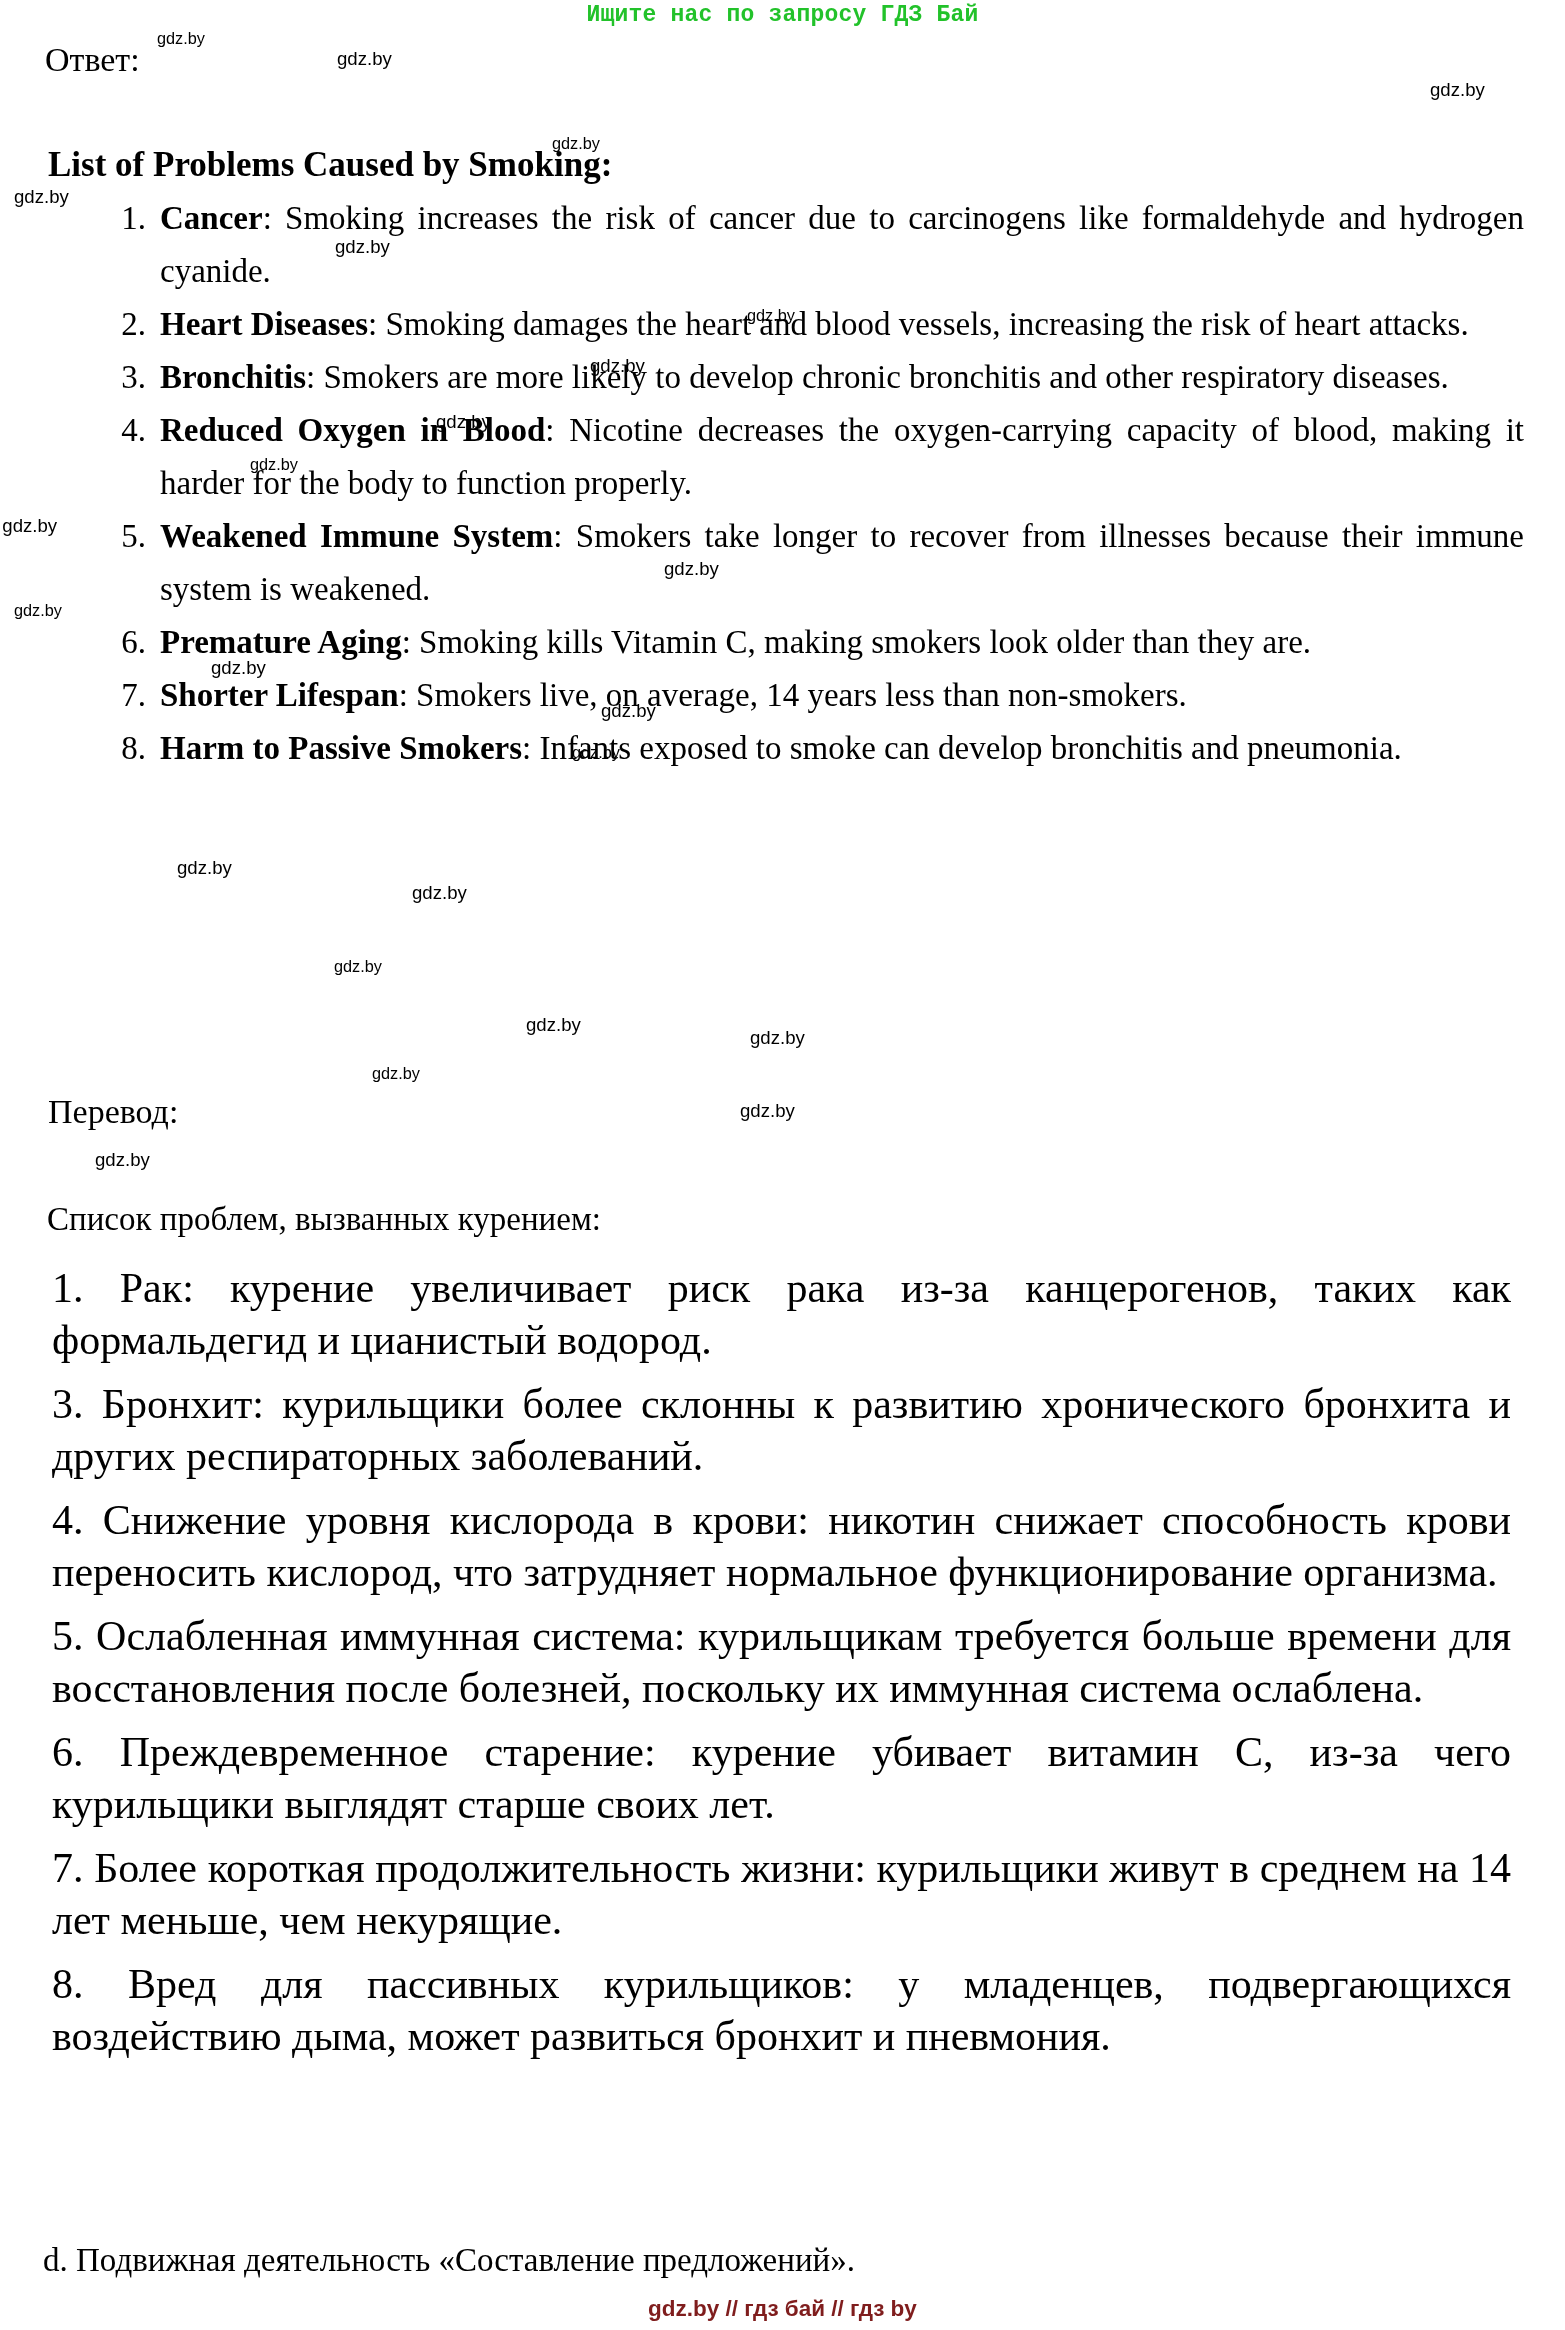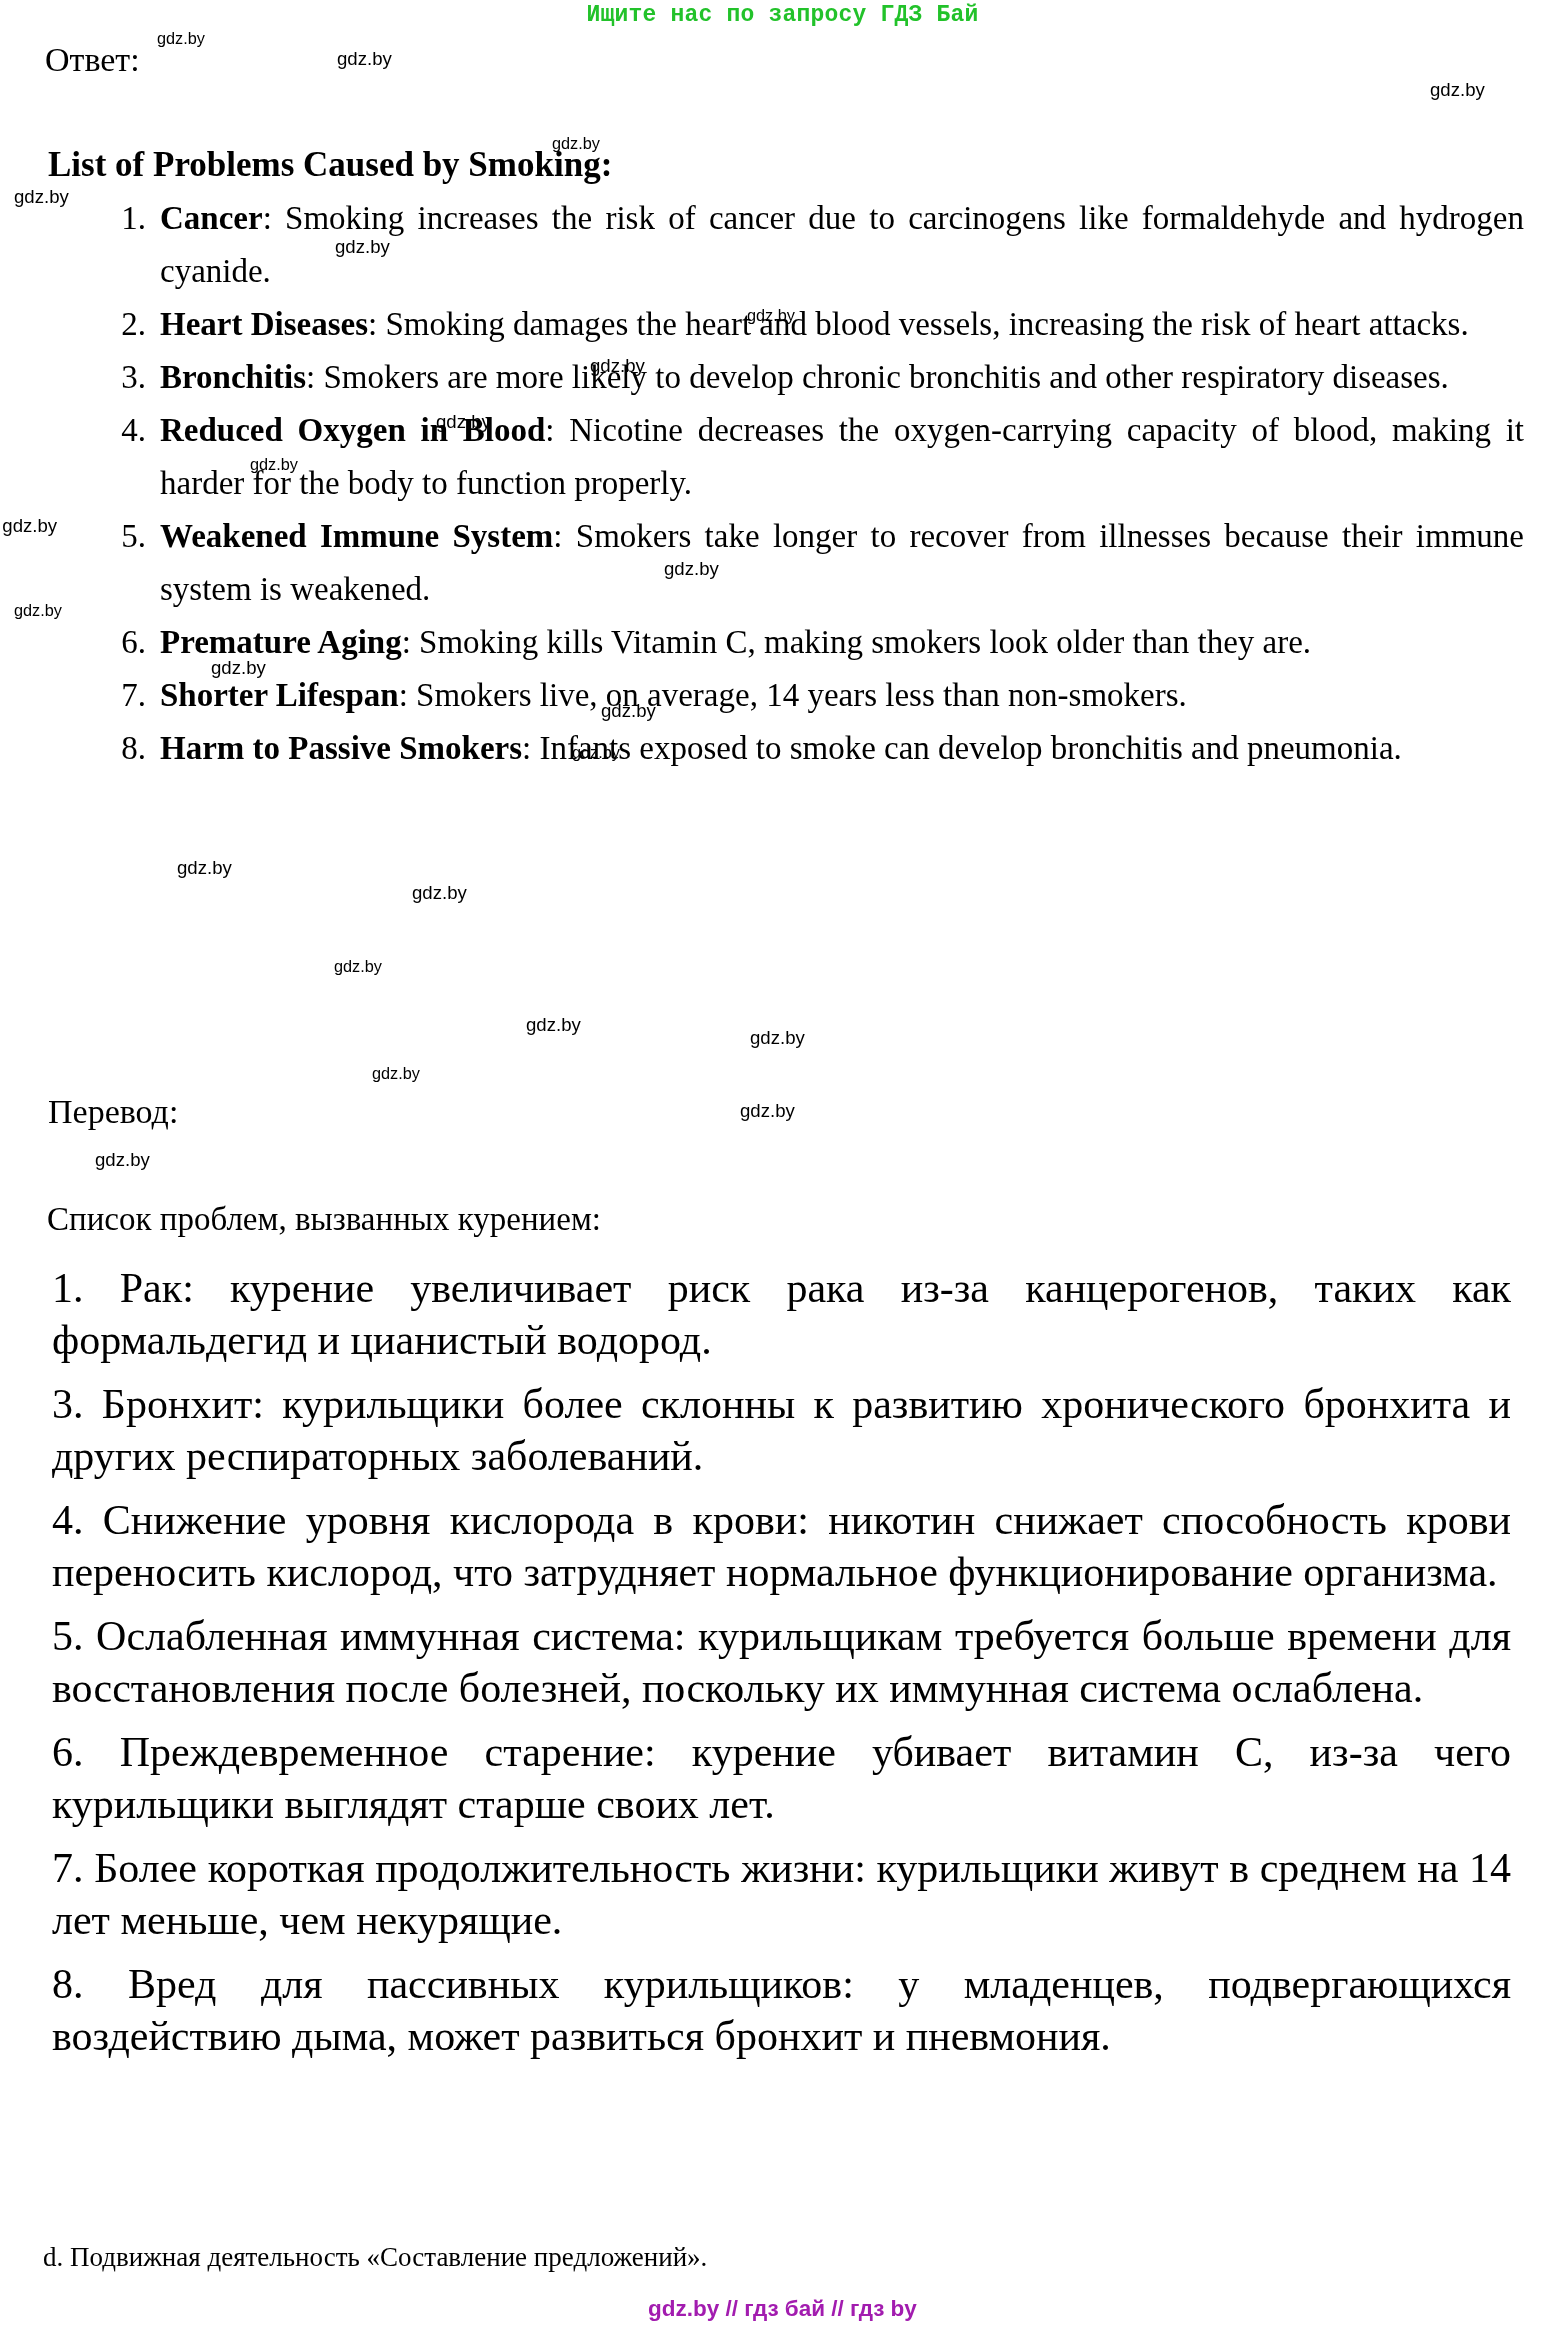--- a/index.html
+++ b/index.html
@@ -31,21 +31,21 @@
     white-space: nowrap;
   }
 
   
   .footer {
     position: absolute;
     bottom: 7.8px;
     left: 0;
     width: 1565px;
     text-align: center;
-    color: #a21caf;
+    color: #7f1d1d;
     font-family: "Liberation Sans", "DejaVu Sans", sans-serif;
     font-size: 22.5px;
     font-weight: 700;
     white-space: nowrap;
   }
 
   
   .wm {
     position: absolute;
     color: #000000;
@@ -142,21 +142,21 @@
     line-height: 52px;
     text-align: justify;
     text-align-last: left;
     margin: 12px;
   }
 
   .tail-line {
     position: absolute;
     left: 43px;
     top: 2244px;
-    font-size: 27px;
+    font-size: 33px;
     line-height: 1;
     white-space: nowrap;
   }
 </style>
 </head>
 <body>
 
 <div class="promo">Ищите нас по запросу ГДЗ Бай</div>
 
 <div class="content">

